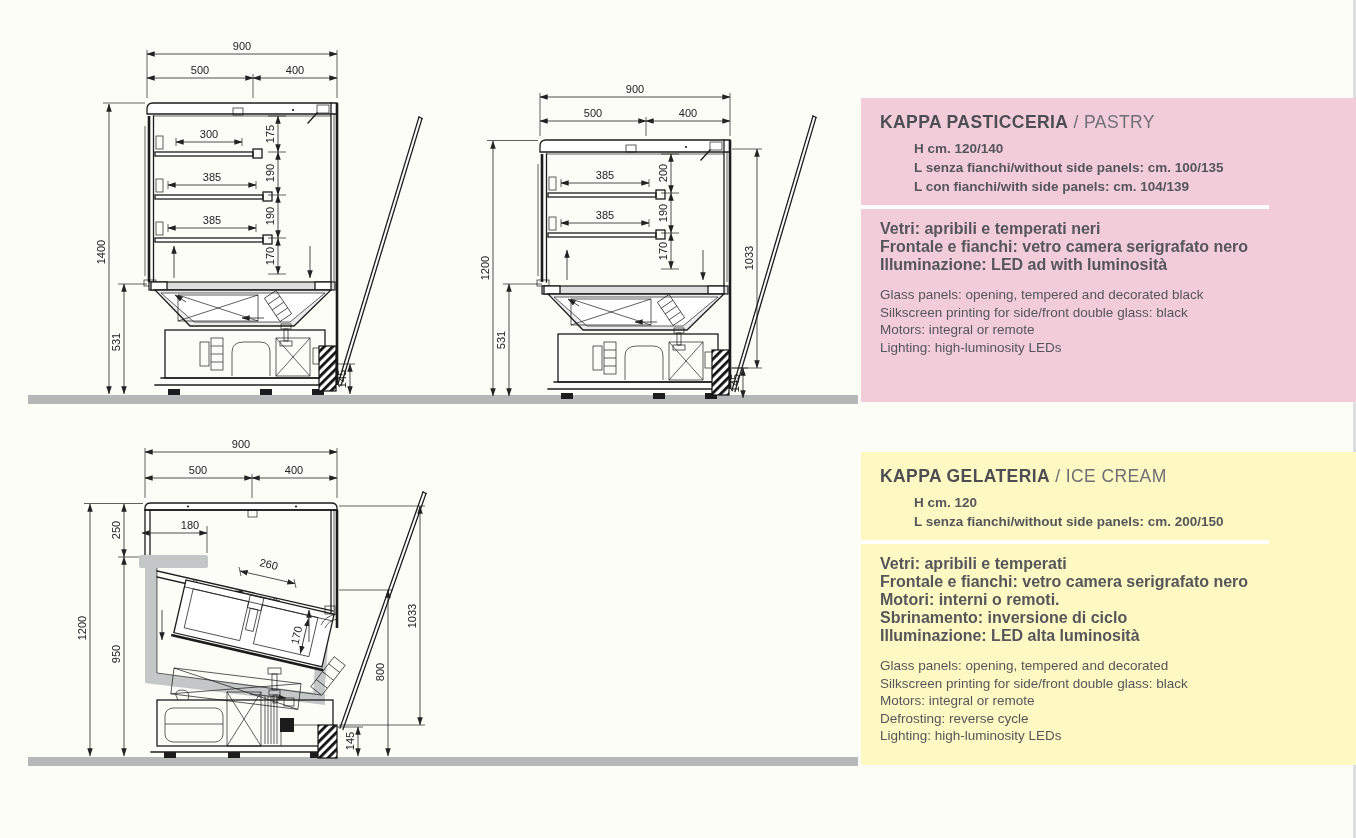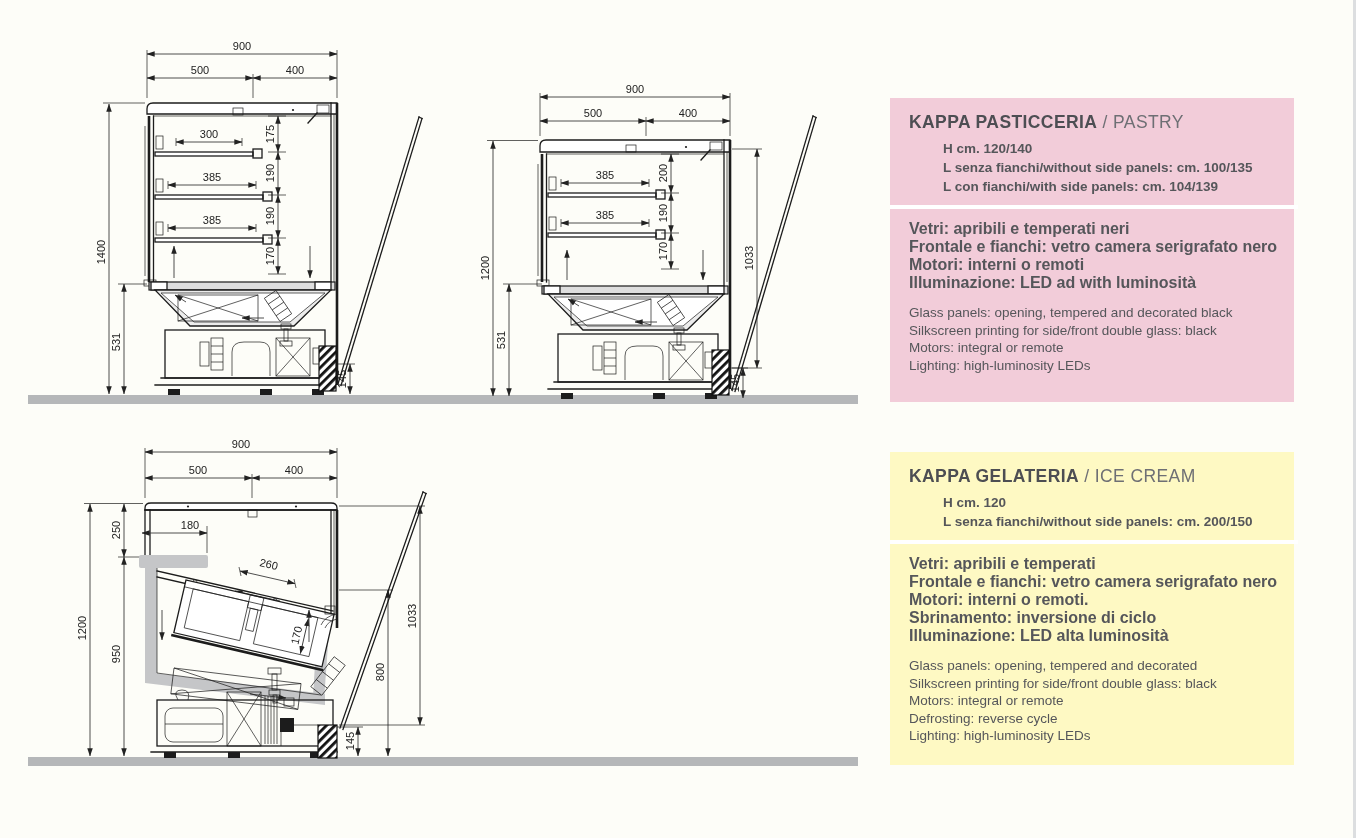--- a/index.html
+++ b/index.html
@@ -5,21 +5,21 @@
   html,body{margin:0;padding:0;}
   body{
     width:1356px;height:838px;position:relative;overflow:hidden;
     background:#fdfdf8;
     font-family:"Liberation Sans",sans-serif;
     -webkit-font-smoothing:antialiased;
   }
   .abs{position:absolute;}
 
   
-  .panel{width:404px;color:#55565a;margin-left:29px;}
+  .panel{width:496px;color:#55565a;}
   .panel-pink{left:861px;top:98px;height:304px;background:#f2ccd9;}
   .panel-blue{left:861px;top:452px;height:313px;background:#fef9c3;}
   .panel-head{padding:14px 20px 0 19px;}
   .panel h2{margin:0 0 6px 0;font-size:17.5px;letter-spacing:.4px;color:#4d4e53;font-weight:bold;white-space:nowrap;}
   .panel h2 .tsub{font-weight:normal;color:#6e6f74;}
   .spec{margin:0;font-size:13.5px;font-weight:bold;line-height:19px;white-space:nowrap;padding-left:34px;}
   .divider{height:4px;background:#ffffff;width:408px;margin-top:9px;}
   .panel-body{padding:11px 20px 0 19px;}
   .feat-b{margin:0;font-size:16px;font-weight:bold;line-height:18px;white-space:nowrap;}
   .feat{margin:0;font-size:13.5px;font-weight:normal;line-height:17.5px;white-space:nowrap;}
@@ -457,21 +457,20 @@
   <div class="panel-head">
     <h2><strong>KAPPA PASTICCERIA</strong> <span class="tsub">/ PASTRY</span></h2>
     <p class="spec">H  cm. 120/140</p>
     <p class="spec">L  senza fianchi/without side panels: cm. 100/135</p>
     <p class="spec">L  con fianchi/with side panels: cm. 104/139</p>
   </div>
   <div class="divider"></div>
   <div class="panel-body">
     <p class="feat-b">Vetri: apribili e temperati neri</p>
     <p class="feat-b">Frontale e fianchi: vetro camera serigrafato nero</p>
-    <p class="feat-b">Motori:  interni o remoti</p>
     <p class="feat-b">Illuminazione: LED ad with luminosità</p>
     <div class="gap"></div>
     <p class="feat">Glass panels: opening, tempered and decorated black</p>
     <p class="feat">Silkscreen printing for side/front double glass: black</p>
     <p class="feat">Motors: integral or remote</p>
     <p class="feat">Lighting: high-luminosity LEDs</p>
   </div>
 </aside>
 
 <aside class="abs panel panel-blue">

